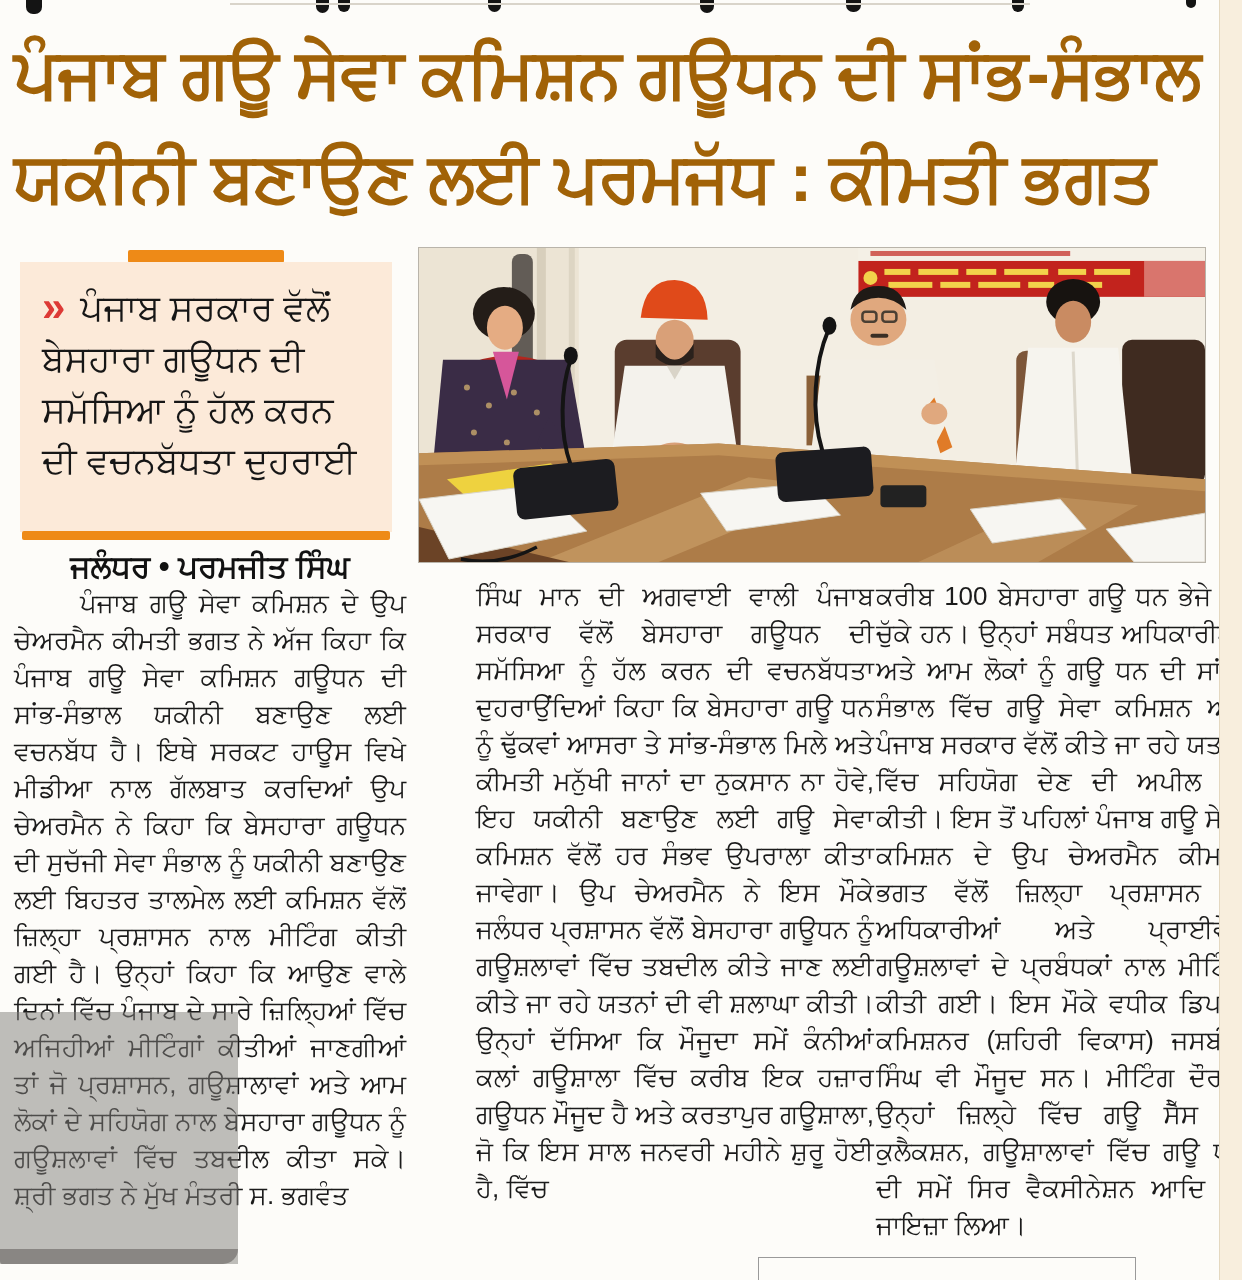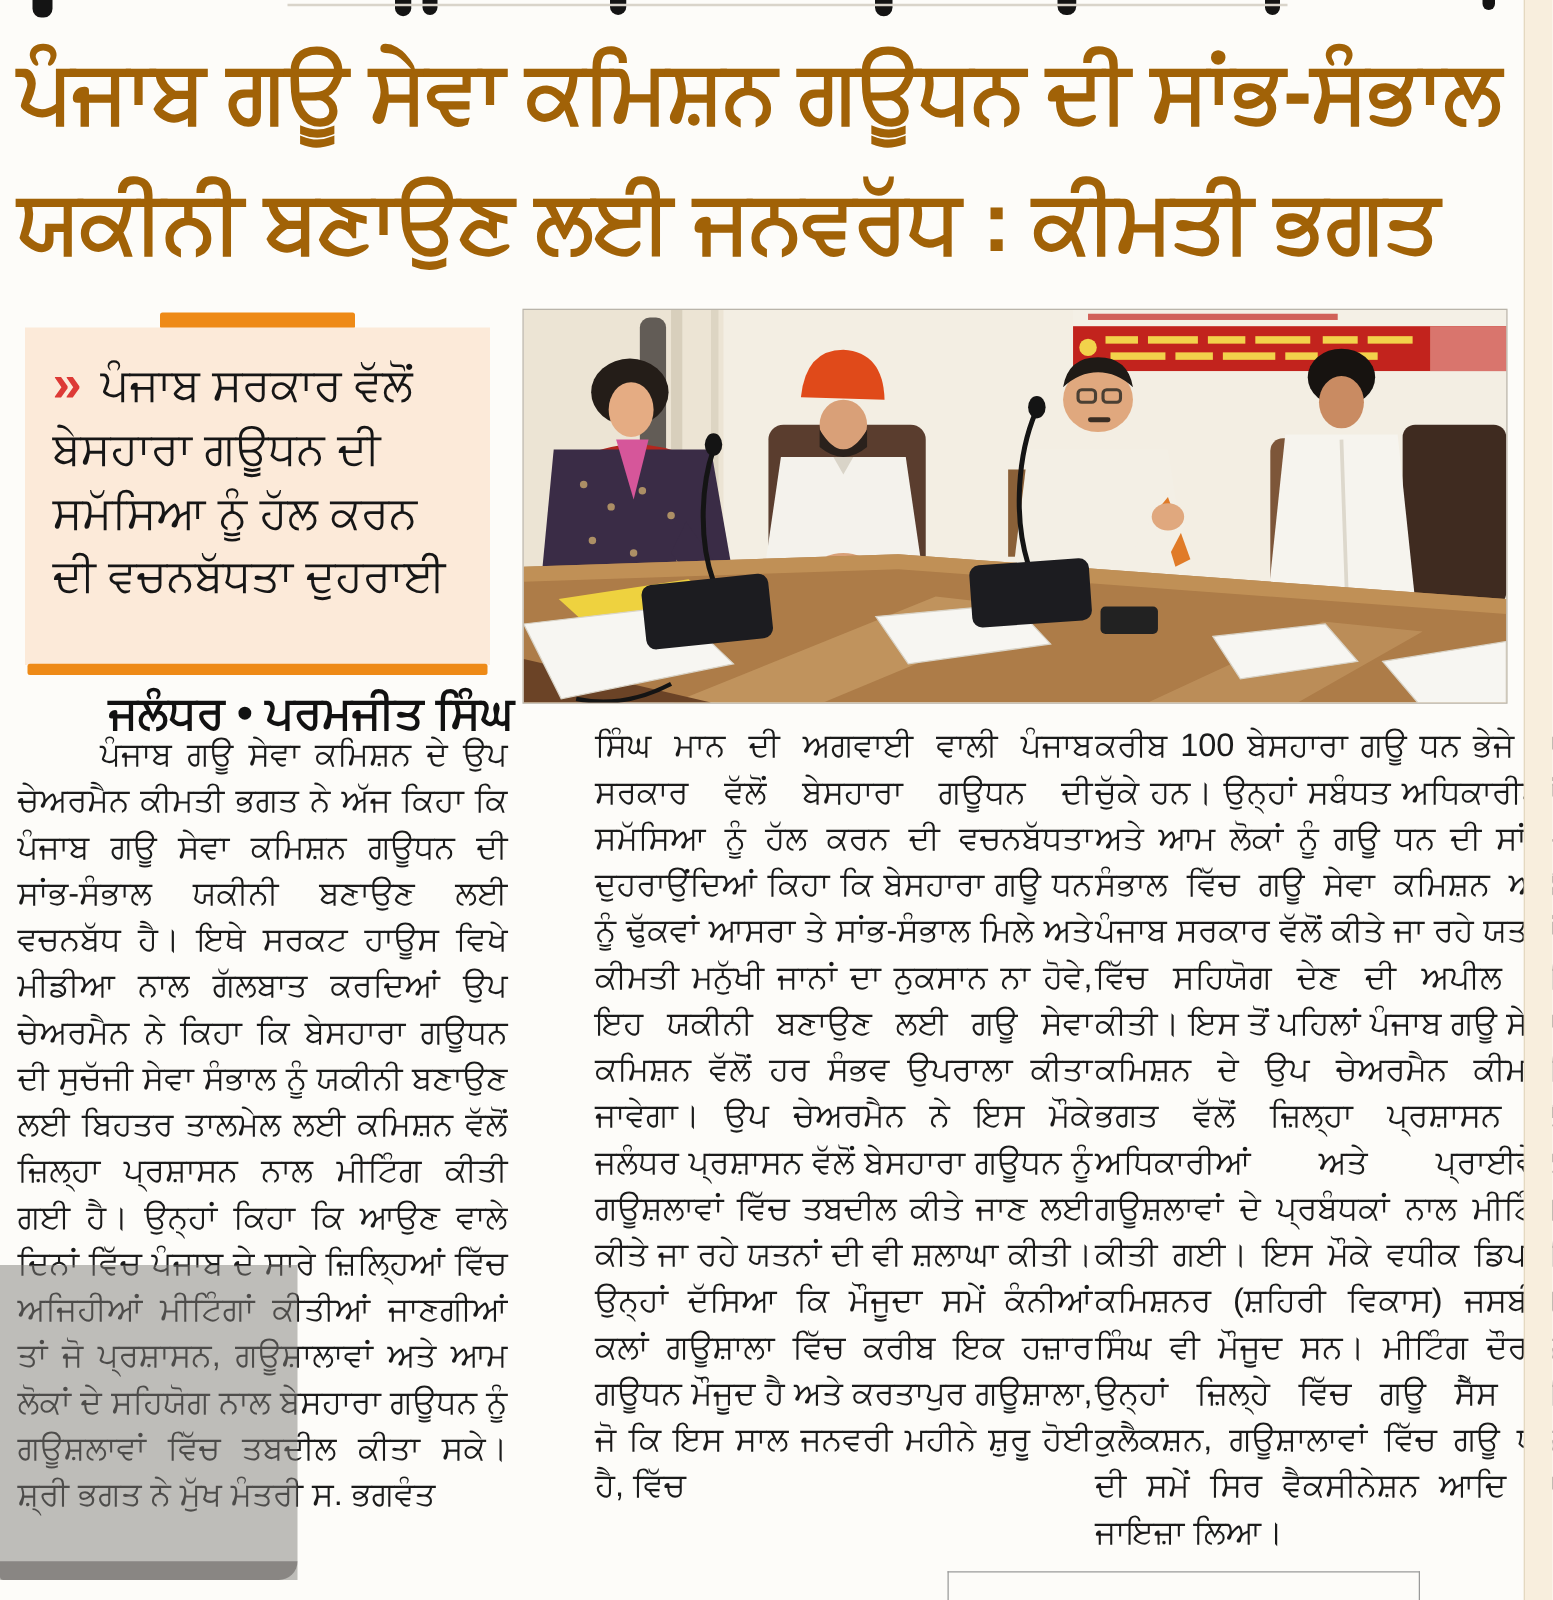--- a/index.html
+++ b/index.html
@@ -30,21 +30,21 @@
     font-weight:bold;margin-right:15px;
   }
   .hl-text{
     font-size:36px;line-height:51px;font-weight:normal;color:#161616;
     text-align:left;
   }
   .hl-bottombar{left:22px;top:531px;width:368px;height:9px;background:#ee8a17;border-radius:2px;}
   
   .byline{
     left:0;top:549px;width:420px;text-align:center;
-    font-size:36px;font-weight:bold;color:#111;padding-left:39px;
+    font-size:31px;font-weight:bold;color:#111;
   }
   
   .photo{
     left:418px;top:247px;width:788px;height:316px;
     border:1px solid #b9b4aa;box-sizing:border-box;background:#f2ede2;
   }
   .photo svg{display:block;width:100%;height:100%;}
   
   .col{
     top:578px;height:700px;
@@ -86,21 +86,21 @@
   <span class="mark" style="left:488px;width:13px;height:12px;"></span>
   <span class="mark" style="left:700px;width:14px;height:13px;"></span>
   <span class="mark" style="left:846px;width:15px;height:12px;"></span>
   <span class="mark" style="left:1012px;width:12px;height:12px;"></span>
   <span class="mark" style="left:1186px;width:10px;height:8px;"></span>
 </div>
 <div class="abs top-rule"></div>
 
 <div class="abs headline">
   <div>ਪੰਜਾਬ ਗਊ ਸੇਵਾ ਕਮਿਸ਼ਨ ਗਊਧਨ ਦੀ ਸਾਂਭ-ਸੰਭਾਲ</div>
-  <div>ਯਕੀਨੀ ਬਣਾਉਣ ਲਈ ਜਨਵਰੱਧ : ਕੀਮਤੀ ਭਗਤ</div>
+  <div>ਯਕੀਨੀ ਬਣਾਉਣ ਲਈ ਪਰਮਜੱਧ : ਕੀਮਤੀ ਭਗਤ</div>
 </div>
 
 <div class="abs hl-topbar"></div>
 <div class="abs hl-box">
   <span class="hl-marker">»</span>
   <div class="hl-text">ਪੰਜਾਬ ਸਰਕਾਰ ਵੱਲੋਂ ਬੇਸਹਾਰਾ ਗਊਧਨ ਦੀ ਸਮੱਸਿਆ ਨੂੰ ਹੱਲ ਕਰਨ ਦੀ ਵਚਨਬੱਧਤਾ ਦੁਹਰਾਈ</div>
 </div>
 <div class="abs hl-bottombar"></div>
 
 <div class="abs byline">ਜਲੰਧਰ • ਪਰਮਜੀਤ ਸਿੰਘ</div>

